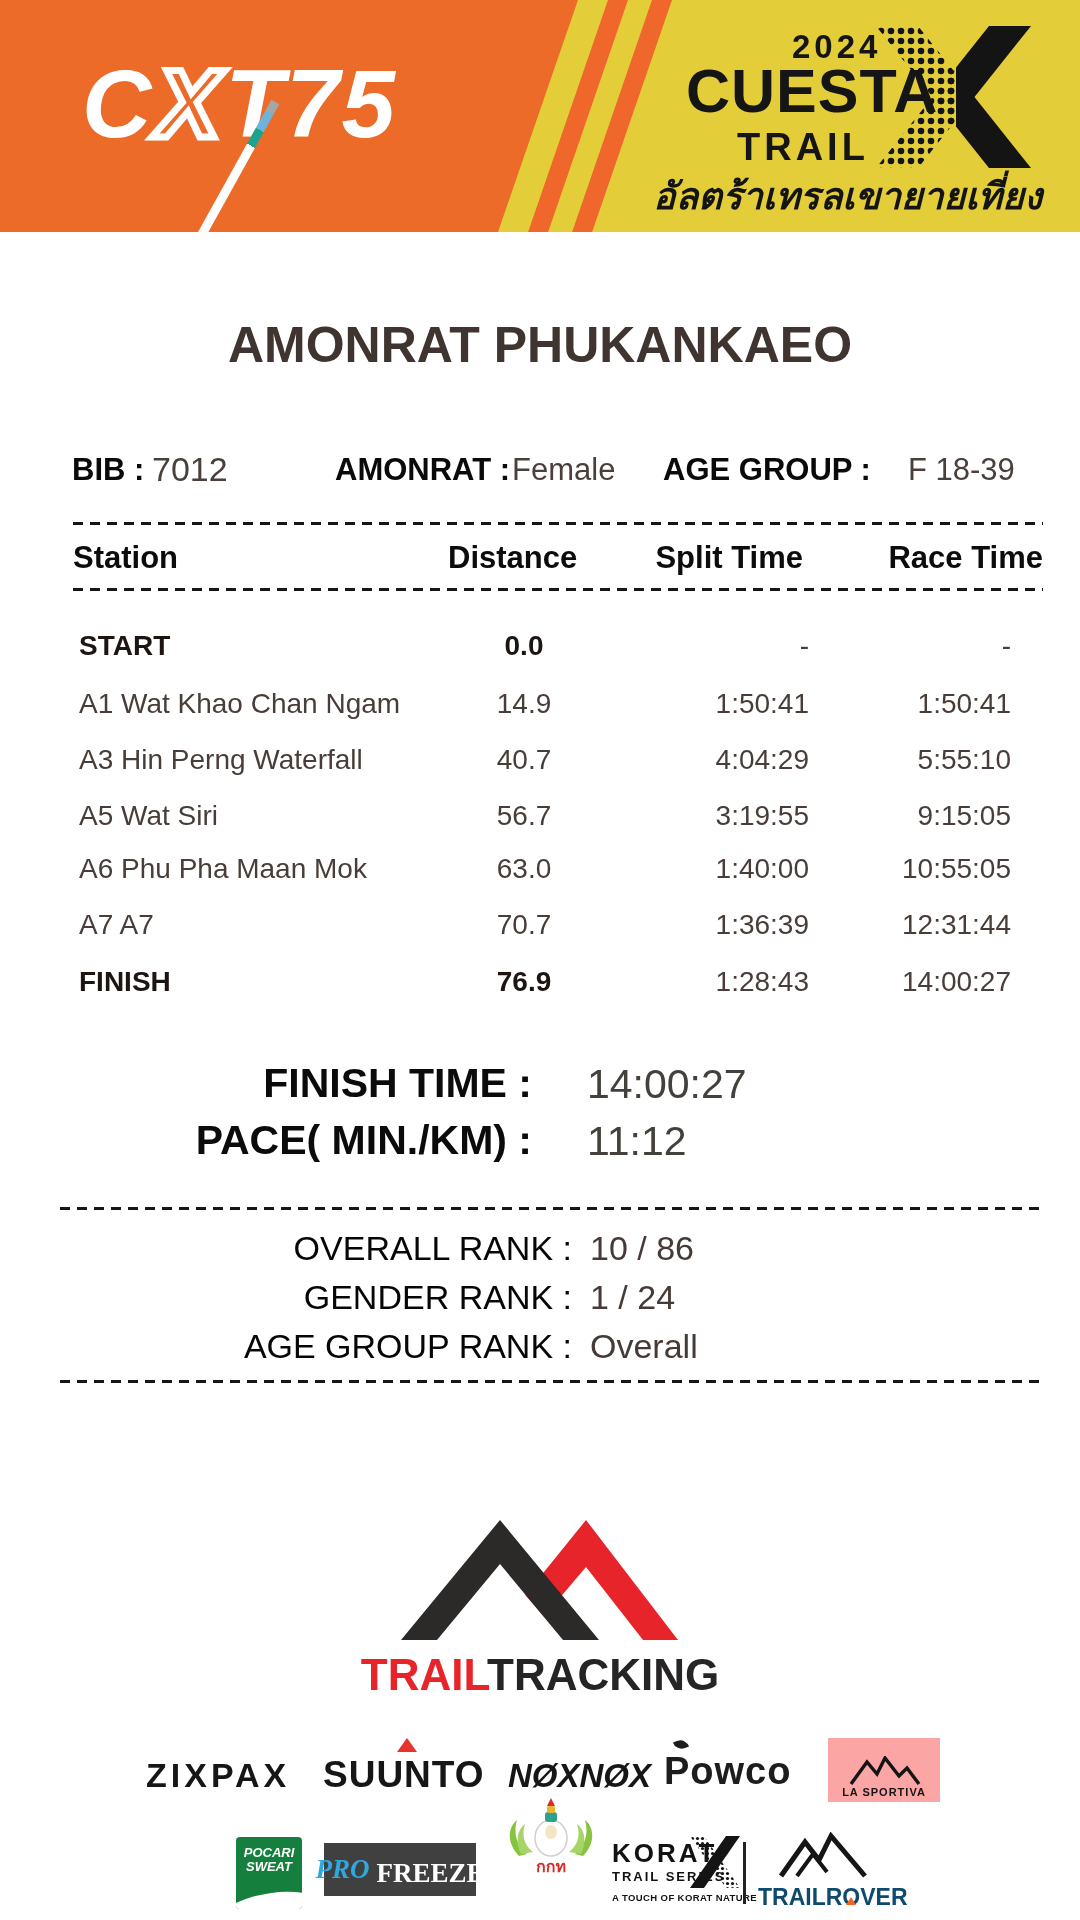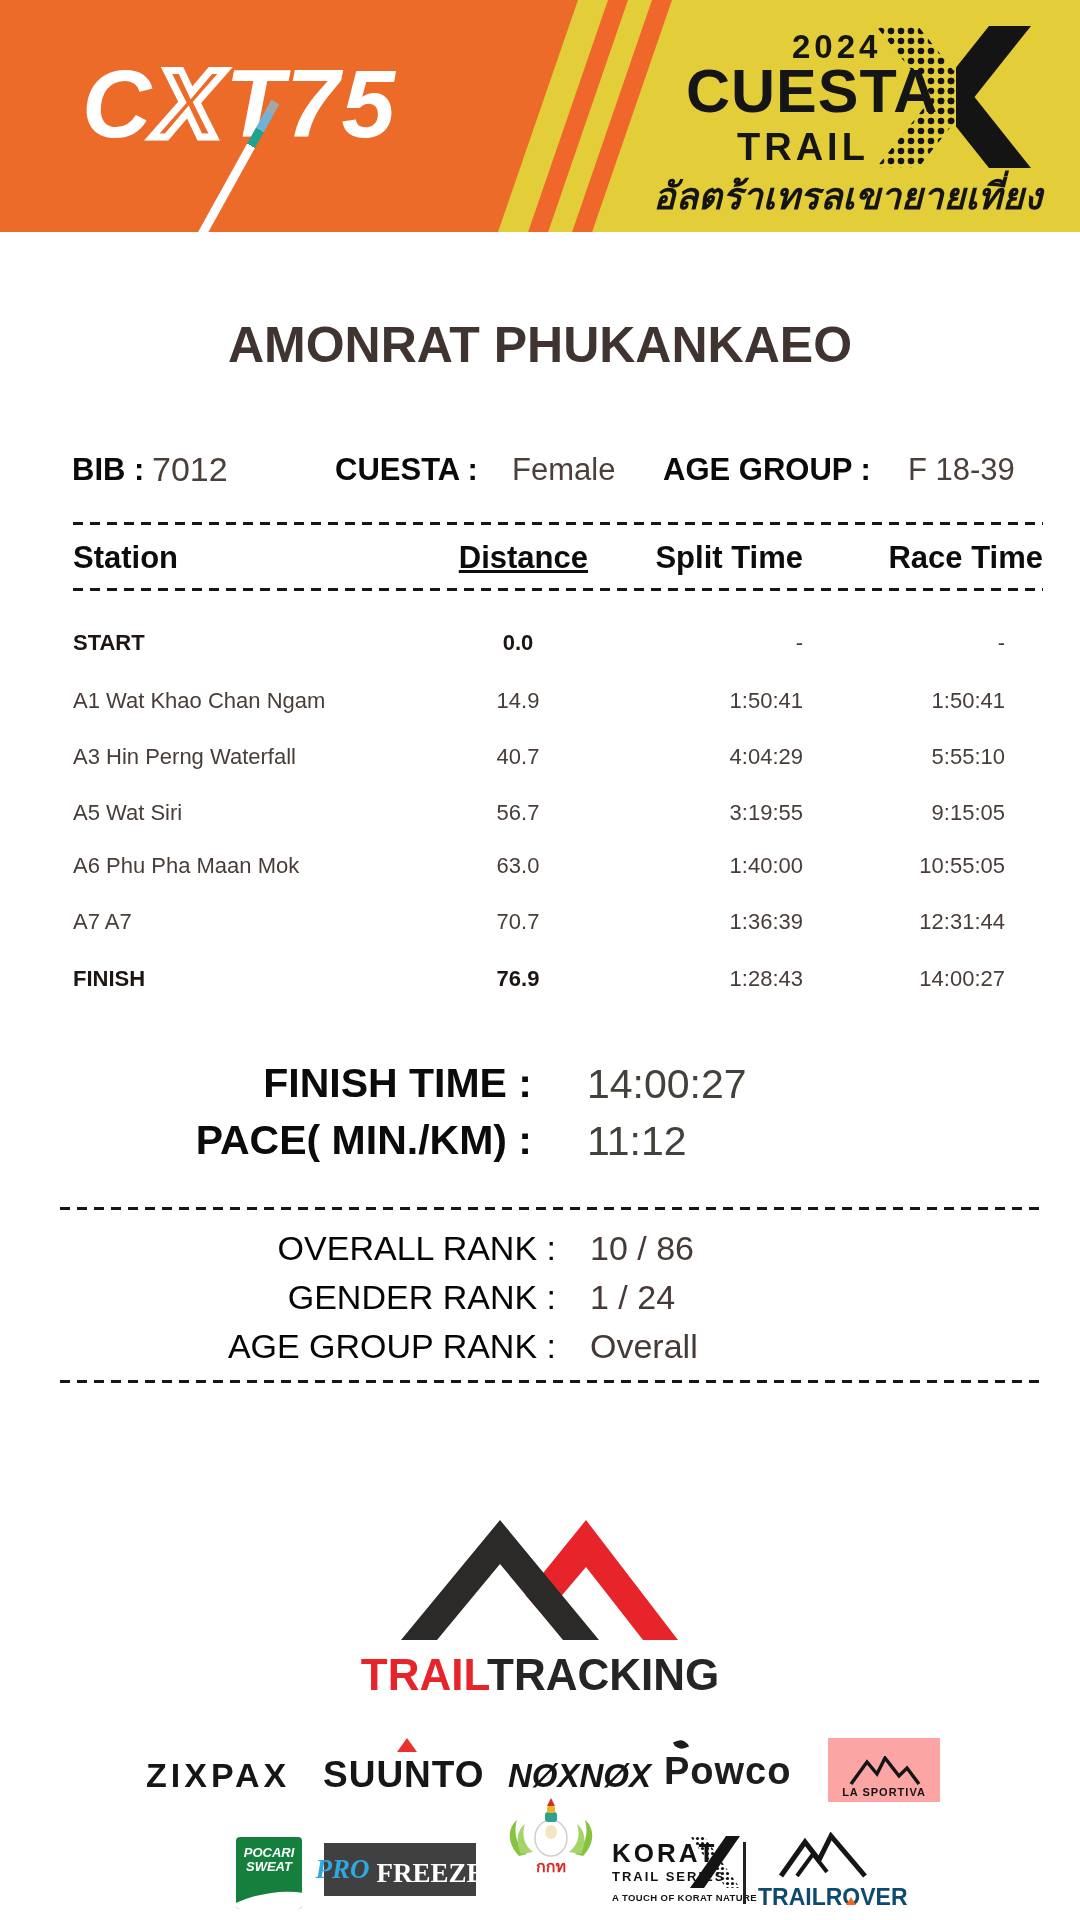--- a/index.html
+++ b/index.html
@@ -42,37 +42,37 @@
   .dash{position:absolute;height:3px;
       background:repeating-linear-gradient(90deg,#161616 0 10px,transparent 10px 17px);}
   .dash.d1{left:73px;right:37px;top:522px;}
   .dash.d2{left:73px;right:37px;top:588px;}
   .dash.d3{left:60px;right:38px;top:1207px;}
   .dash.d4{left:60px;right:38px;top:1380px;}
 
   
   .thead{position:absolute;left:73px;top:540px;width:970px;display:grid;
       grid-template-columns:375px 140px 215px 240px;font-size:31px;font-weight:bold;color:#0c0c0c;}
-  .thead .c2{text-align:right;text-decoration:underline;} .thead .c3,.thead .c4{text-align:right;}
-  .trow{position:absolute;left:73px;width:970px;display:grid;
-      grid-template-columns:375px 140px 215px 240px;font-size:22px;color:#483D38;}
+  .thead .c2{text-align:left;} .thead .c3,.thead .c4{text-align:right;}
+  .trow{position:absolute;left:79px;width:970px;display:grid;
+      grid-template-columns:375px 140px 215px 240px;font-size:28px;color:#483D38;}
   .trow .c2{text-align:center;} .trow .c3,.trow .c4{text-align:right;}
   .trow .c4{padding-right:38px;box-sizing:border-box;}
   .trow.emph .c1,.trow.emph .c2{font-weight:bold;color:#1c1512;}
   .r0{top:630px;} .r1{top:688px;} .r2{top:744px;} .r3{top:800px;}
   .r4{top:853px;} .r5{top:909px;} .r6{top:966px;}
 
   
   .sum-lab{position:absolute;left:0;width:532px;text-align:right;font-size:41px;font-weight:bold;color:#0b0b0b;}
   .sum-val{position:absolute;left:587px;font-size:41px;color:#44403B;}
   .ft-l{top:1060px;} .ft-v{top:1061px;}
   .pc-l{top:1117px;} .pc-v{top:1118px;}
 
   
-  .rank-lab{position:absolute;left:0;width:556px;text-align:right;font-size:34px;color:#060606;}
+  .rank-lab{position:absolute;left:0;width:556px;text-align:right;font-size:34px;color:#060606;padding-left:16px;}
   .rank-val{position:absolute;left:590px;font-size:34px;color:#453A36;}
   .rk1{top:1229px;} .rk2{top:1278px;} .rk3{top:1327px;}
 
   
   .tt-logo{position:absolute;left:400px;top:1520px;}
   .tt-text{position:absolute;left:0;top:1650px;width:1080px;text-align:center;
       font-size:44px;font-weight:bold;letter-spacing:0px;}
   .tt-text .red{color:#E8242B;} .tt-text .blk{color:#262424;}
 
   
@@ -156,21 +156,21 @@
         <polygon points="113,0 155,0 42,142 0,142" fill="#141414"></polygon>
       </g>
     </svg>
   </div>
 
   <div class="runner-name">AMONRAT PHUKANKAEO</div>
 
   <div class="bib-row">
     <span class="lab p-bibl">BIB :</span>
     <span class="val p-bibv">7012</span>
-    <span class="lab p-genl">CUESTA :</span>
+    <span class="lab p-genl">AMONRAT :</span>
     <span class="val p-genv">Female</span>
     <span class="lab p-agel">AGE GROUP :</span>
     <span class="val p-agev">F 18-39</span>
   </div>
 
   <div class="dash d1"></div>
   <div class="thead">
     <div class="c1">Station</div>
     <div class="c2">Distance</div>
     <div class="c3">Split Time</div>

